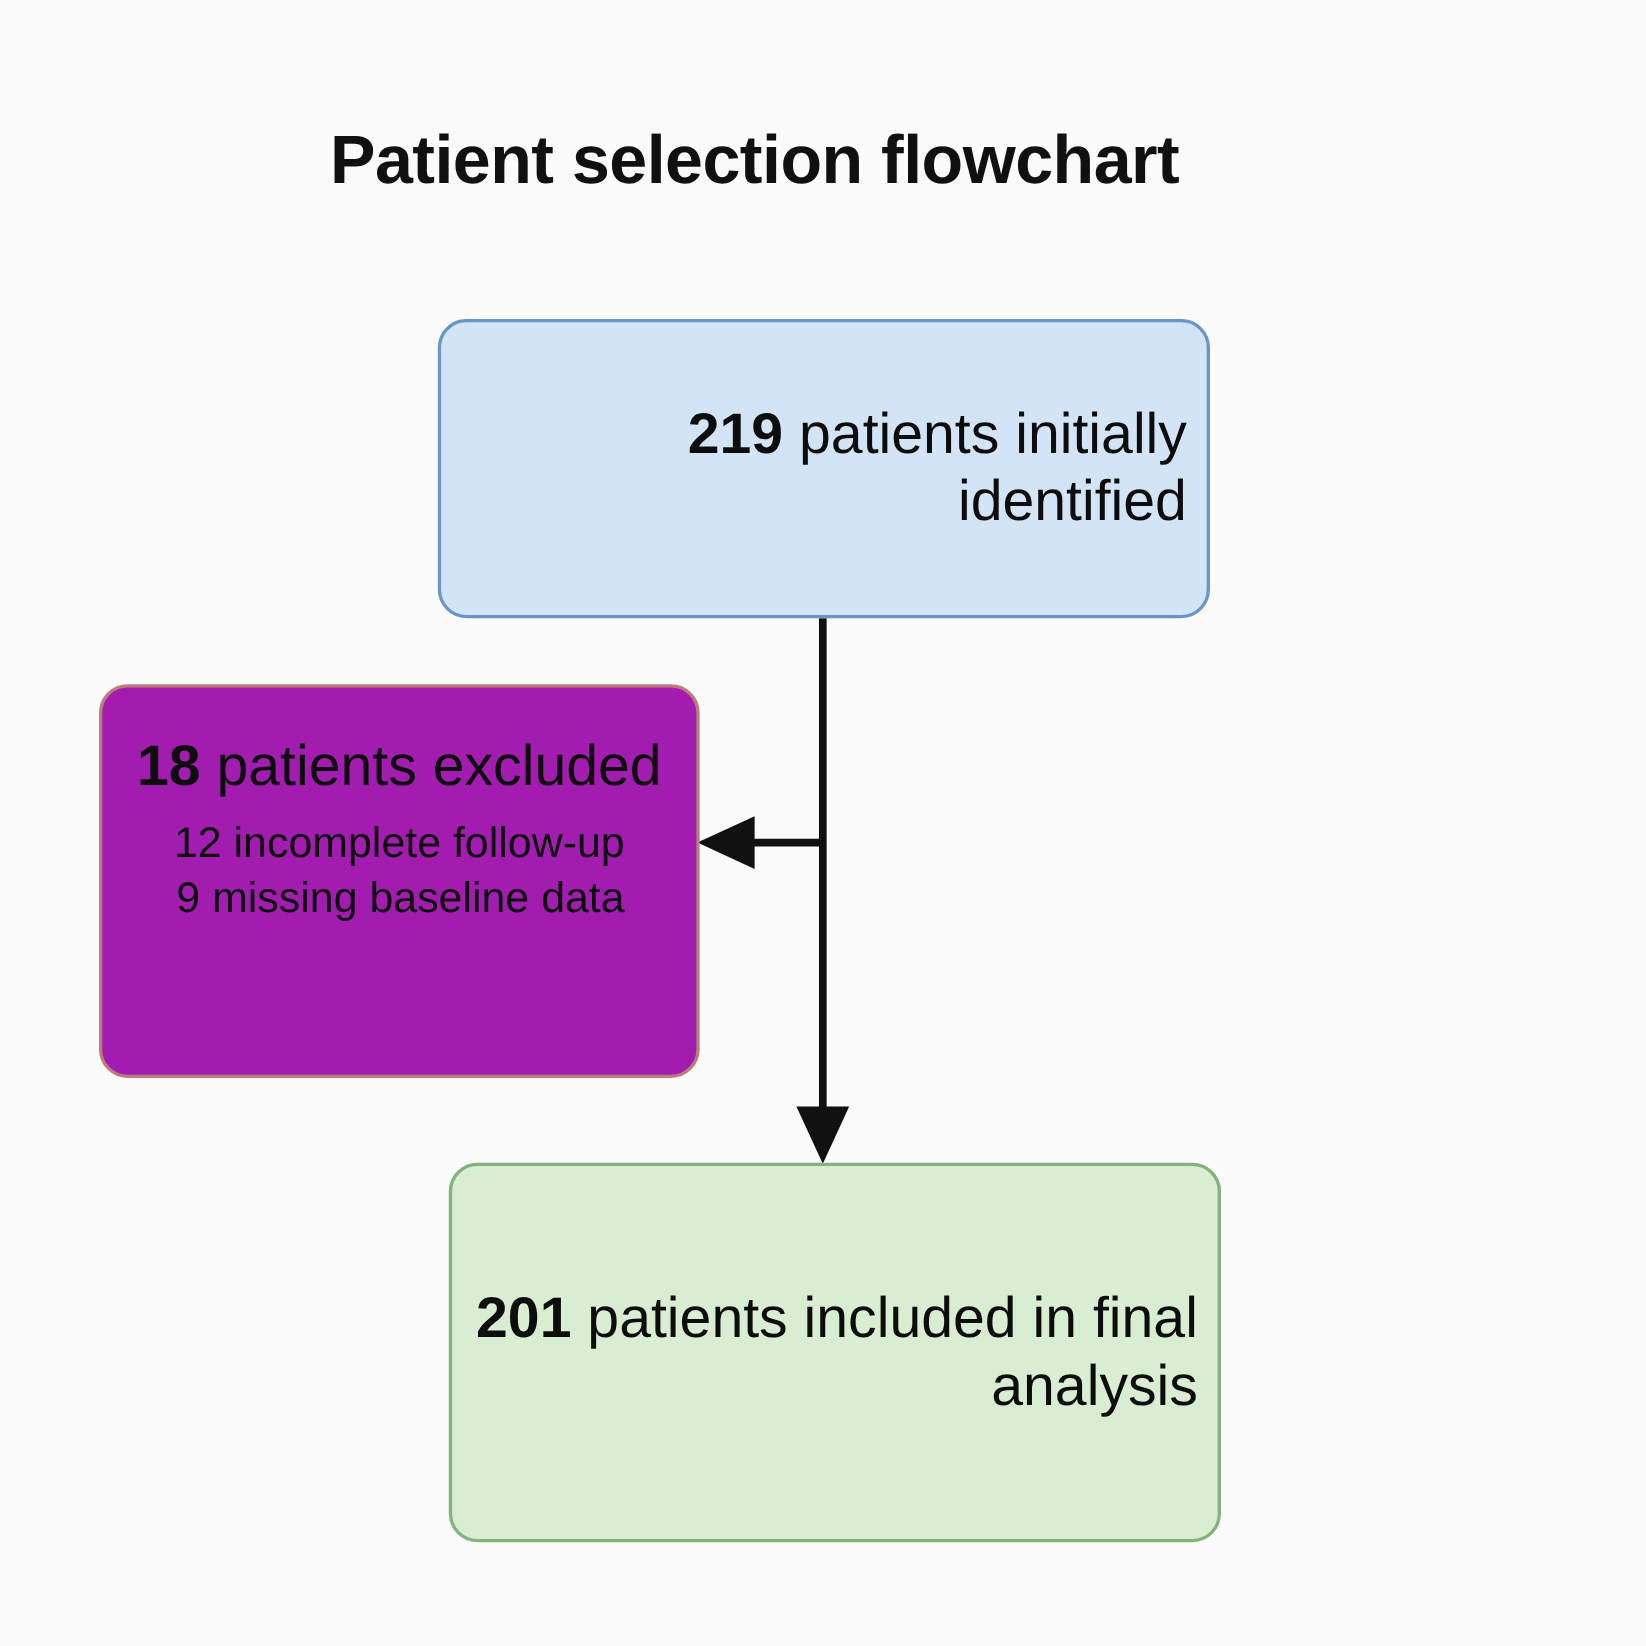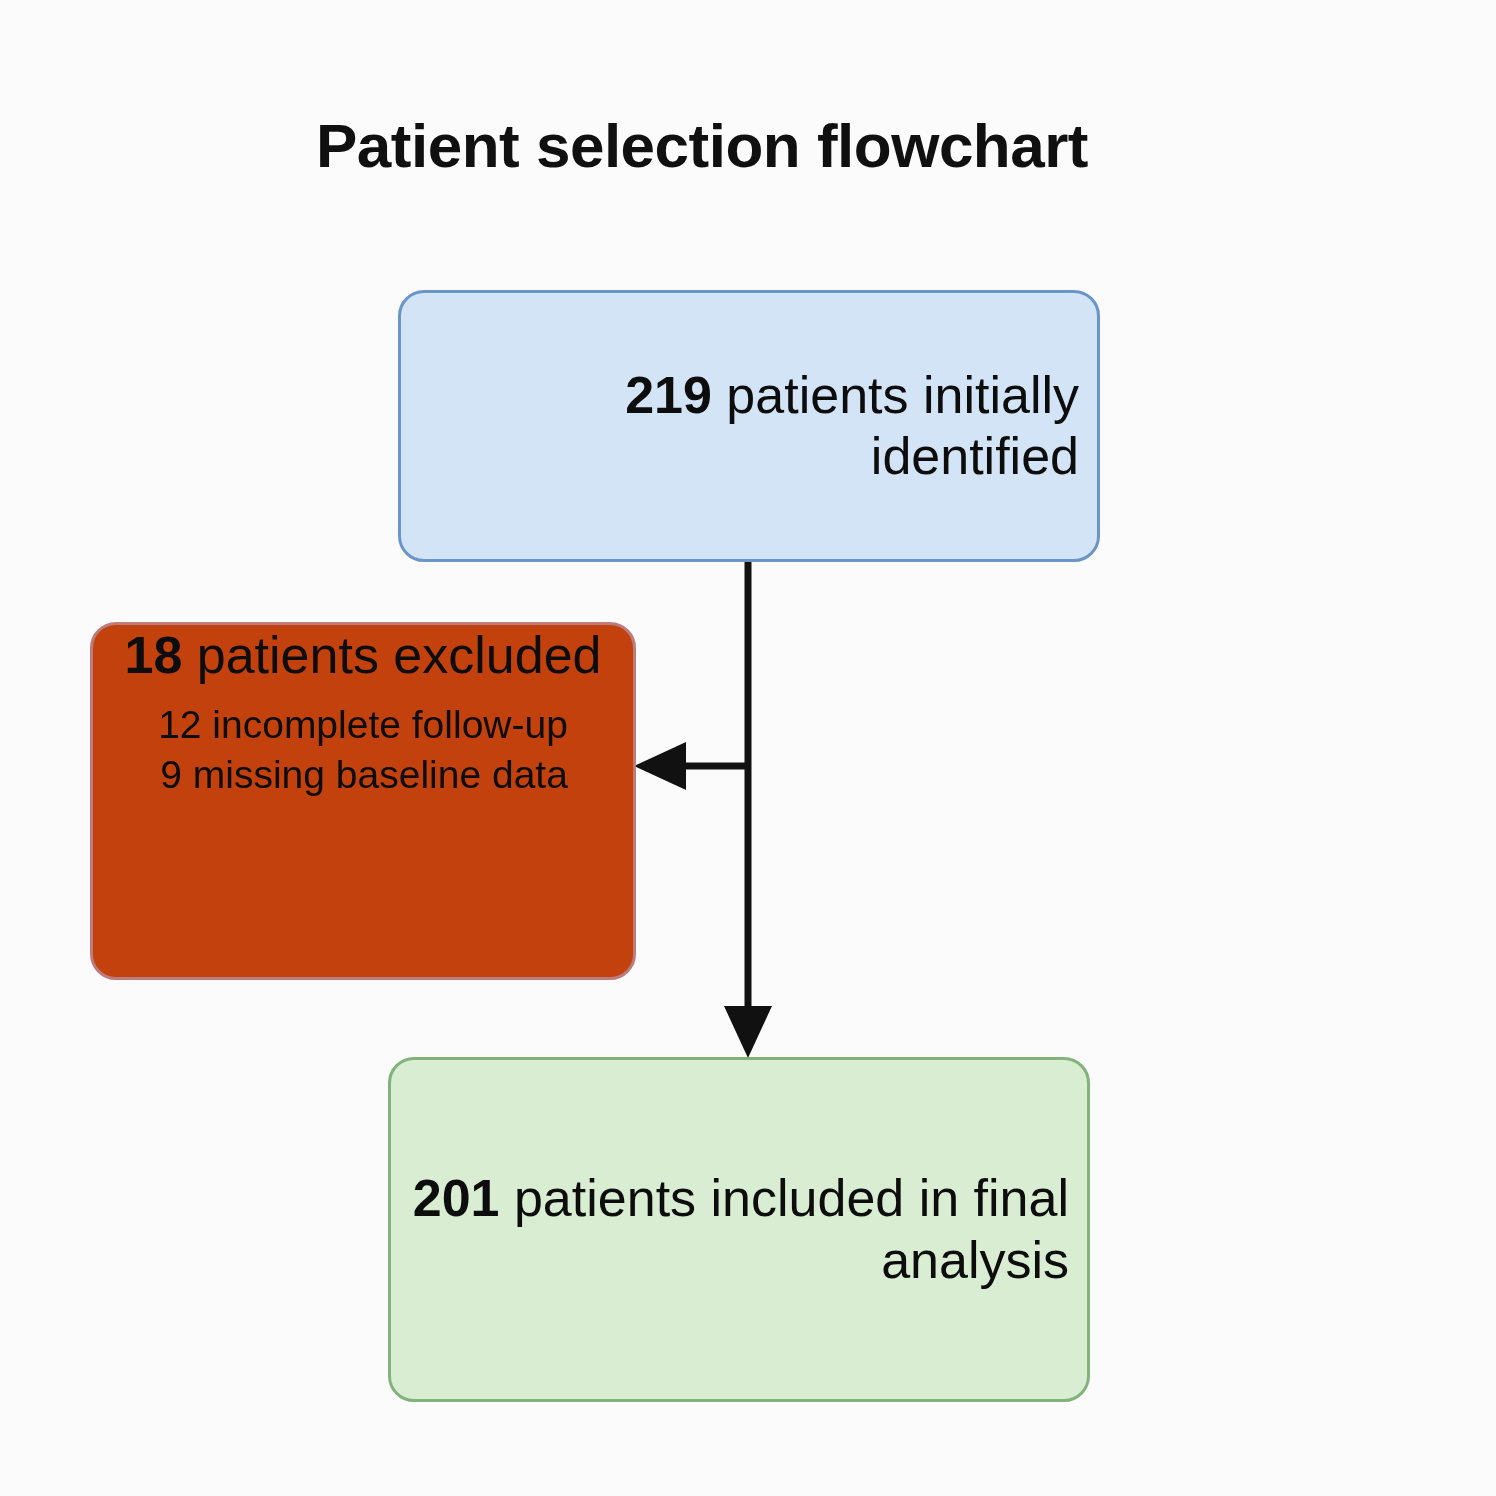--- a/index.html
+++ b/index.html
@@ -16,21 +16,21 @@
   #canvas {
     position: relative;
     width: 1496px;
     height: 1496px;
     background: #fbfbfb;
   }
 
   
   #chart-title {
     position: absolute;
-    left: 16px;
+    left: 0;
     top: 112px;
     width: 1372px;
     text-align: center;
     font-size: 62px;
     font-weight: 700;
     color: #101010;
     letter-spacing: -0.5px;
     line-height: 1.1;
   }
 
@@ -72,26 +72,27 @@
     width: 702px;
     height: 272px;
     background: #d3e4f7;
     border: 3px solid #6a95c8;
   }
   #node-excluded {
     left: 90px;
     top: 622px;
     width: 546px;
     height: 358px;
-    background: #c2410c;
+    background: #a21caf;
     border: 3px solid #bd7b7b;
     justify-content: flex-start;
+    padding-top: 42px;
   }
   #node-included {
-    left: 388px;
+    left: 408px;
     top: 1057px;
     width: 702px;
     height: 345px;
     background: #d9edd3;
     border: 3px solid #82b37b;
   }
 
   
   #connectors {
     position: absolute;

